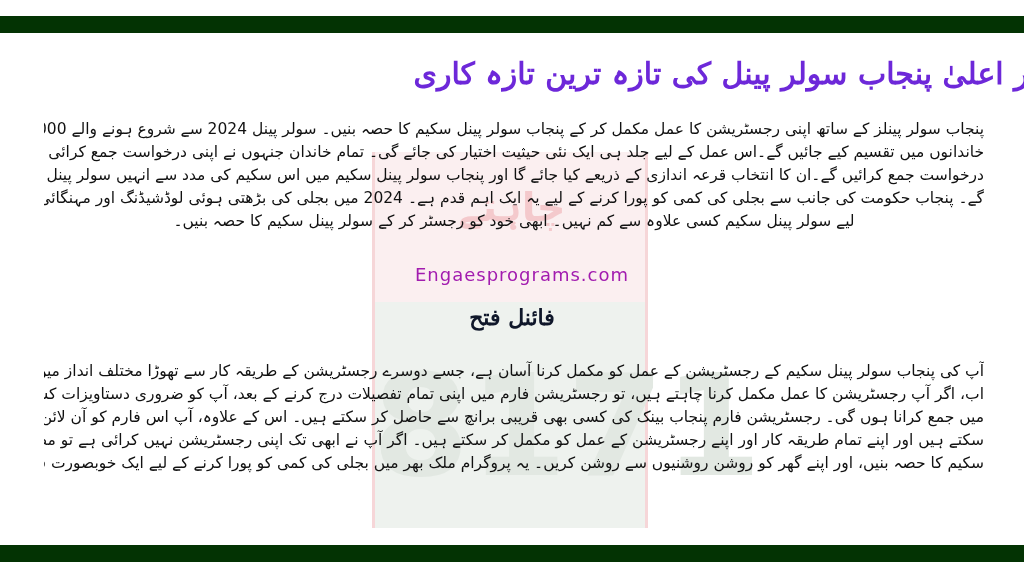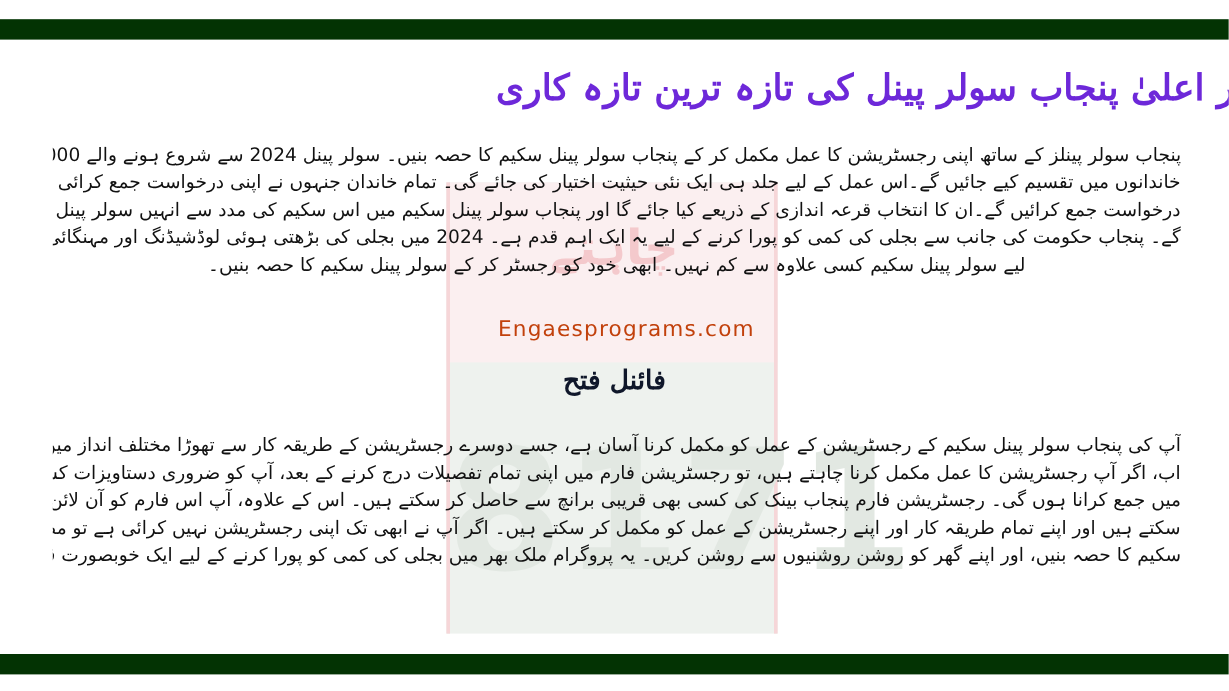--- a/index.html
+++ b/index.html
@@ -20,21 +20,21 @@
     .watermark .wm-top {
       position: absolute; left: 0; top: 0; width: 276px; height: 150px;
       background: #fbeff0;
     }
     .watermark .wm-logo {
       position: absolute; left: 40px; top: 30px; width: 200px; height: 50px;
       color: #f4c9cc; font-size: 40px; font-weight: bold; text-align: center; line-height: 50px;
     }
     .watermark .wm-site {
       position: absolute; left: 0; top: 112px; width: 300px; text-align: center;
-      color: #c2410c; font-size: 18px; letter-spacing: 1px;
+      color: #a21caf; font-size: 18px; letter-spacing: 1px;
     }
     .watermark .wm-num {
       position: absolute; left: 0; top: 190px; width: 276px; text-align: center;
       color: #e2e8e2; font-size: 140px; font-weight: bold; line-height: 170px;
     }
     .watermark .wm-edge {
       position: absolute; top: 0; width: 3px; height: 376px; background: #f6d6d8;
     }
     .watermark .wm-edge.l { left: 0; }
     .watermark .wm-edge.r { right: 0; }

